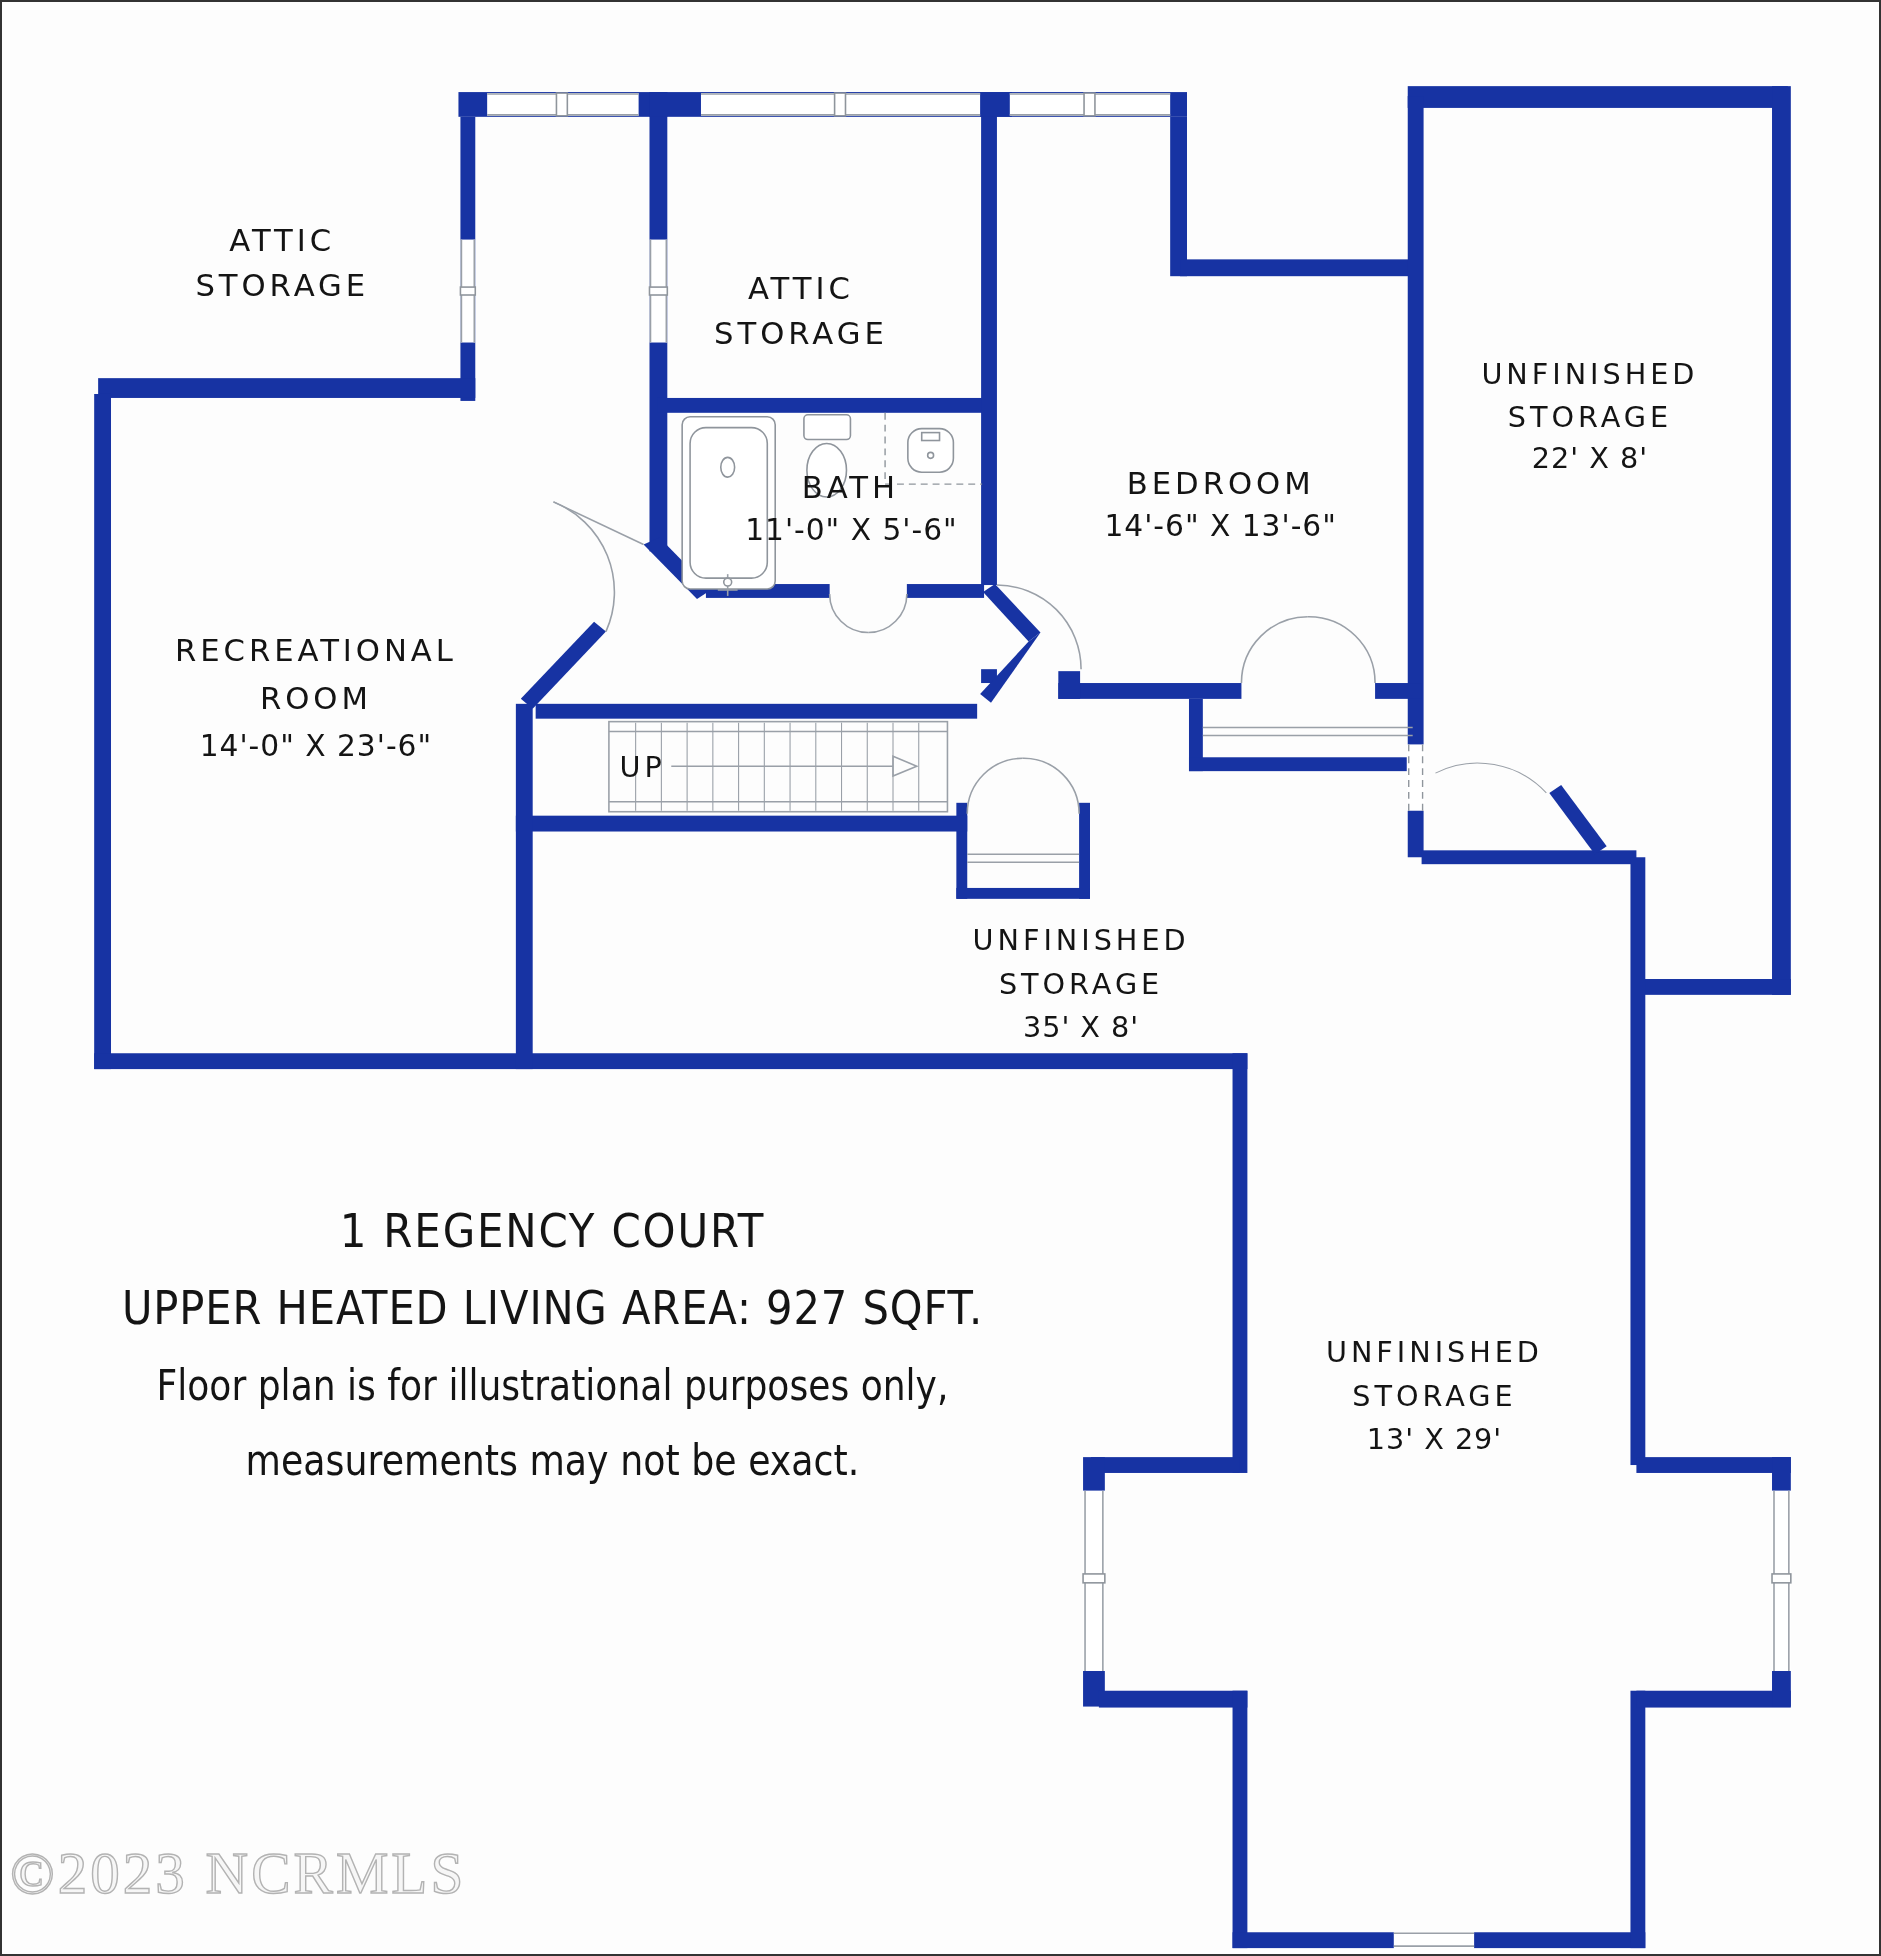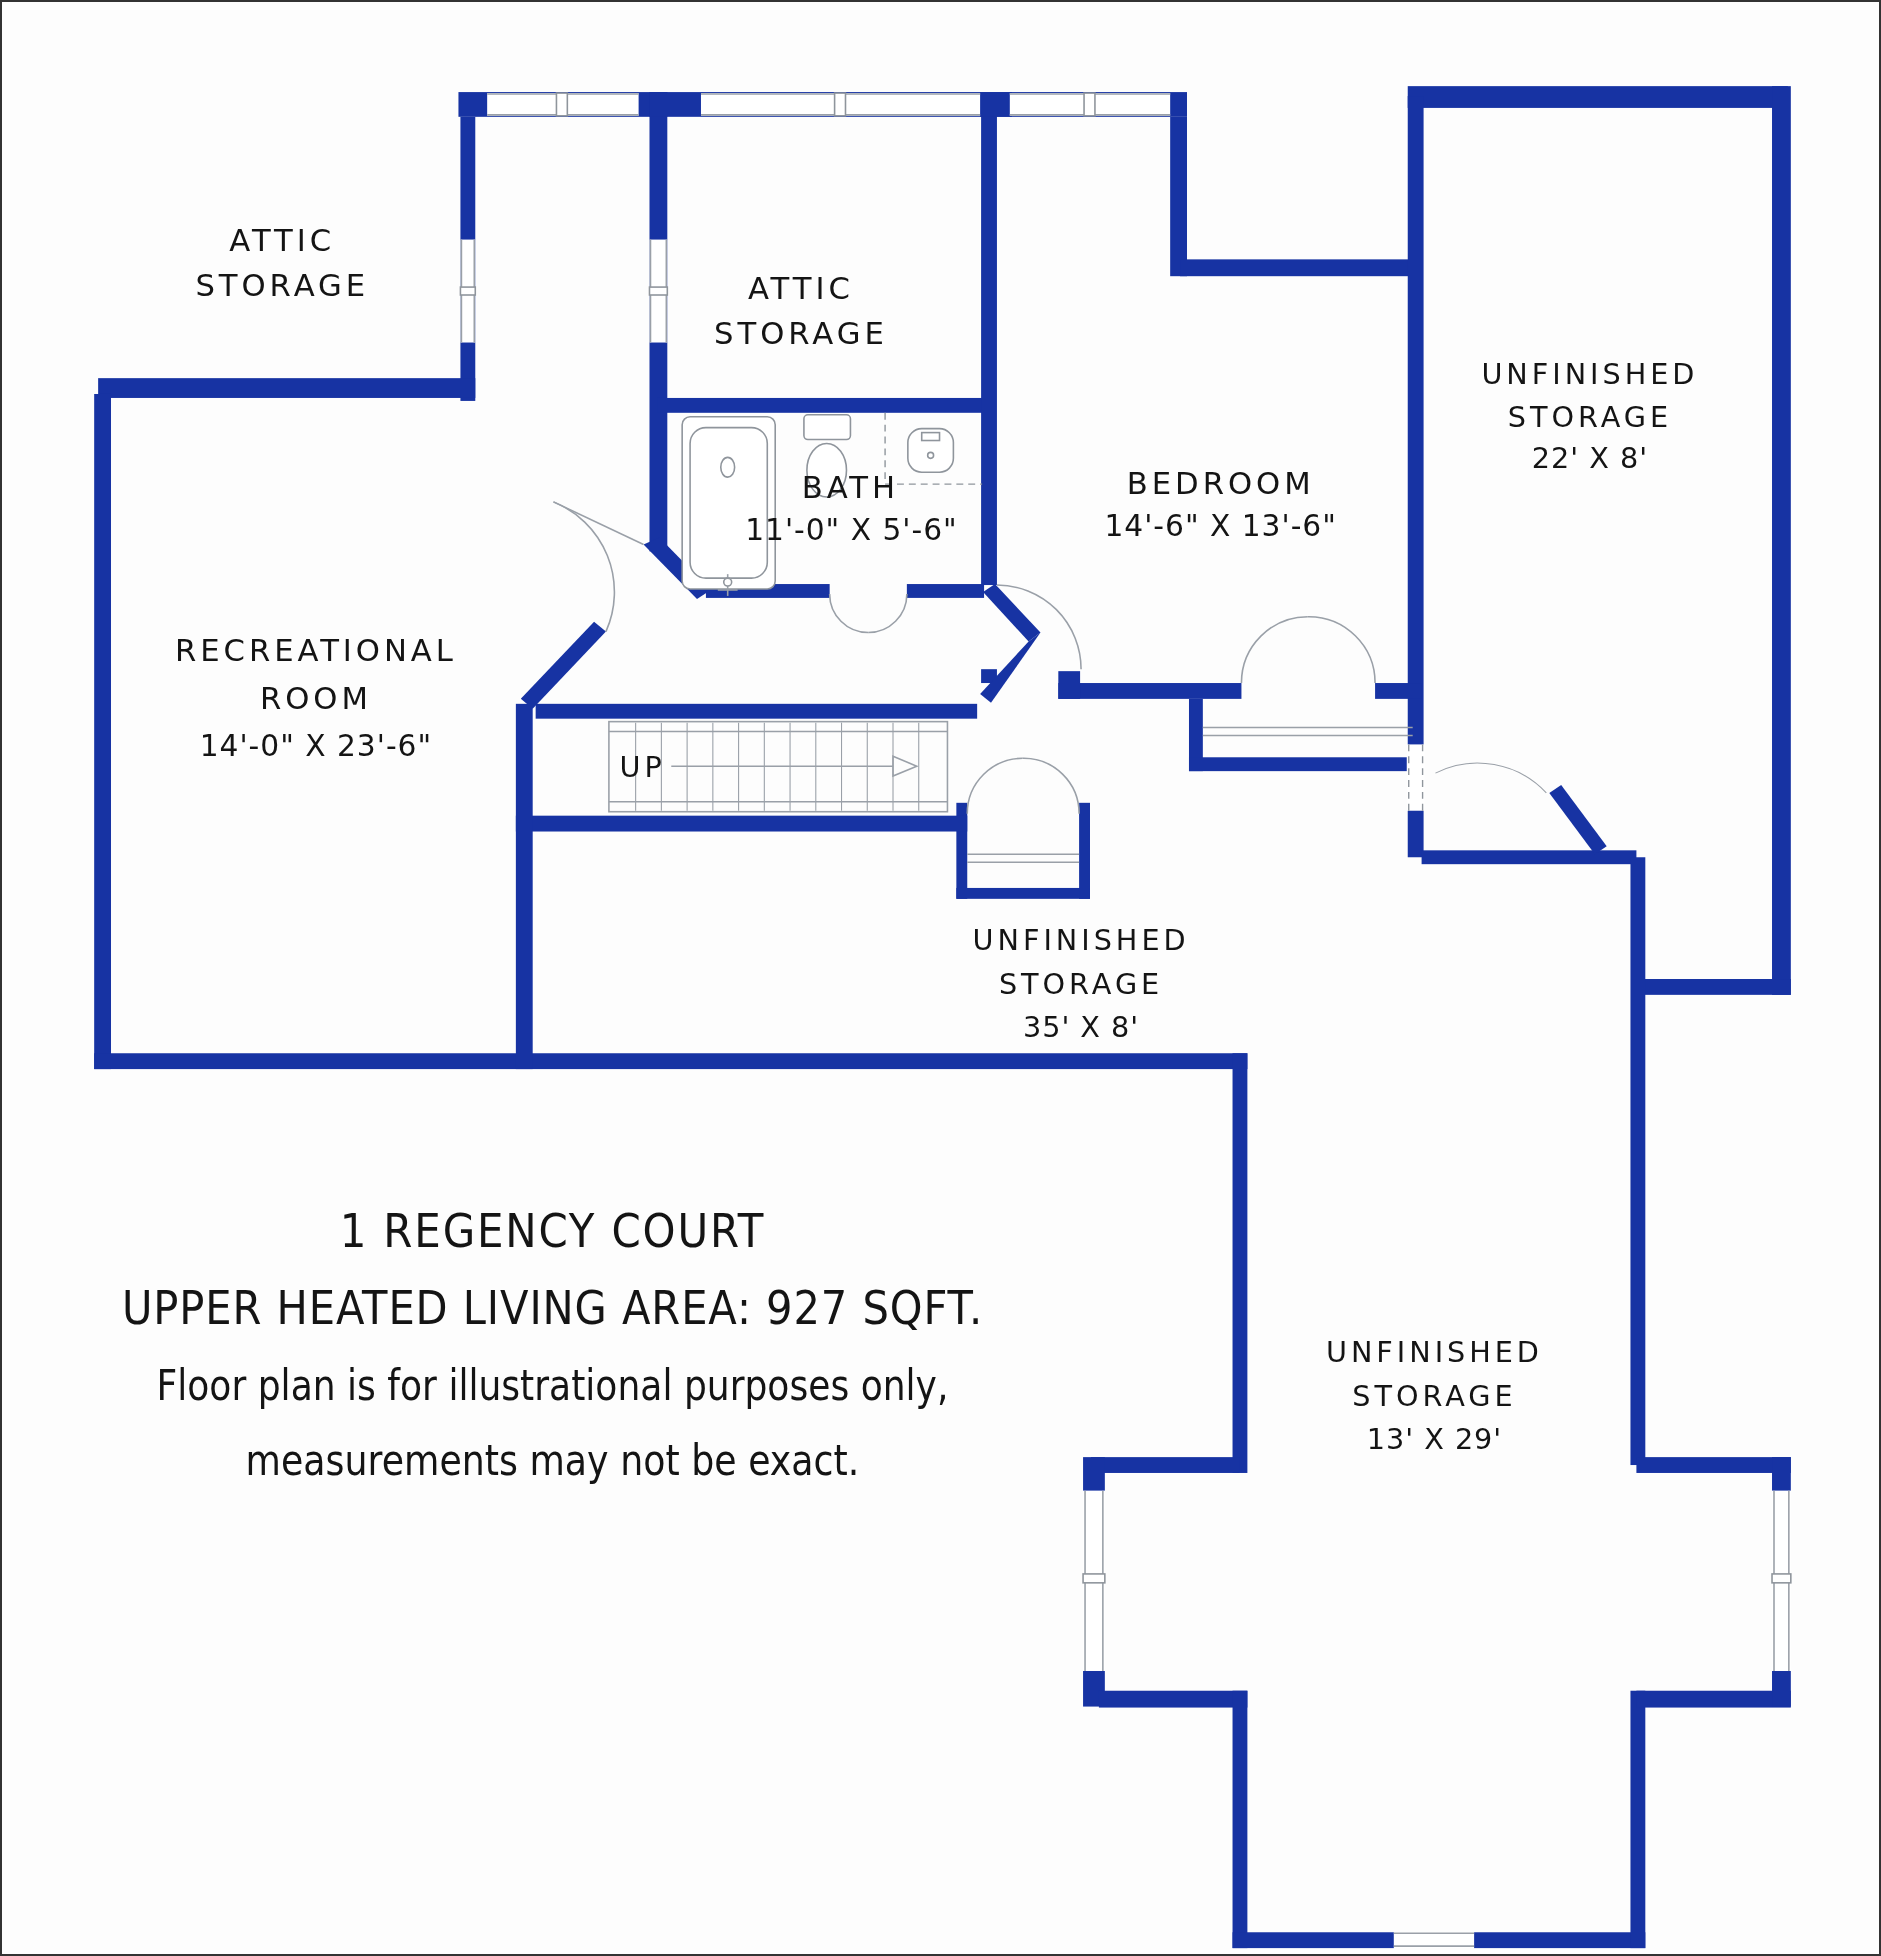--- a/index.html
+++ b/index.html
@@ -266,14 +266,15 @@
   </g>
 
   <g text-anchor="middle">
     <text class="ttl" x="556" y="1258" font-size="46" letter-spacing="2" textLength="430" lengthAdjust="spacingAndGlyphs">1 REGENCY COURT</text>
     <text class="ttl" x="556" y="1336" font-size="46" letter-spacing="1" textLength="870" lengthAdjust="spacingAndGlyphs">UPPER HEATED LIVING AREA: 927 SQFT.</text>
     <text class="ttl" x="556" y="1412" font-size="43" textLength="800" lengthAdjust="spacingAndGlyphs">Floor plan is for illustrational purposes only,</text>
     <text class="ttl" x="556" y="1488" font-size="43" textLength="620" lengthAdjust="spacingAndGlyphs">measurements may not be exact.</text>
   </g>
 </svg>
 
+<div class="watermark">©2023 NCRMLS</div>
 </div>
 
 
 </body></html>

